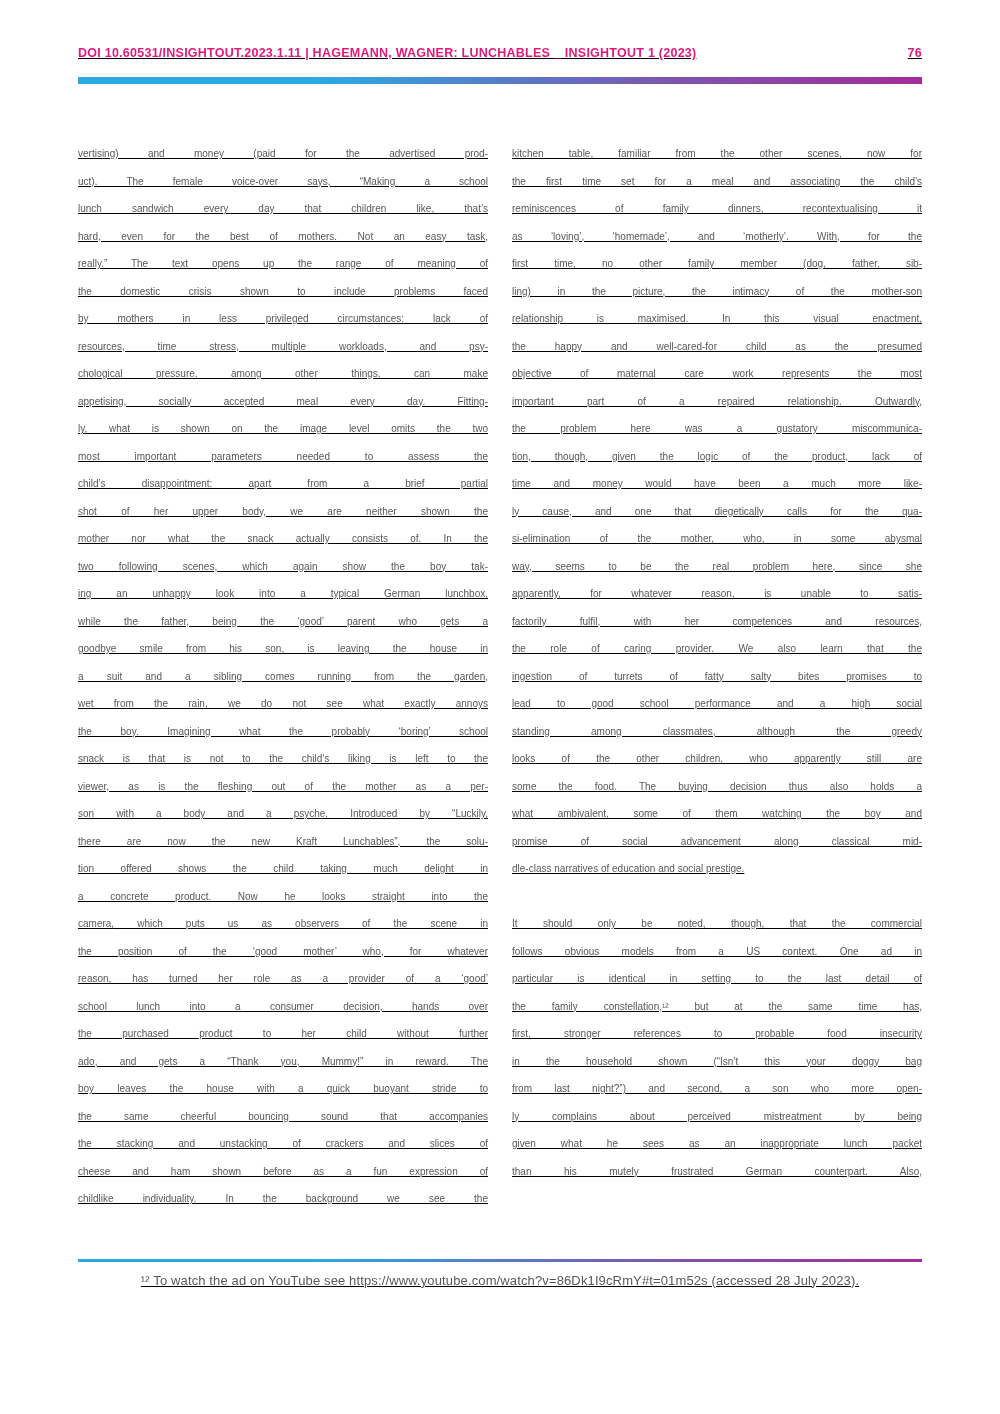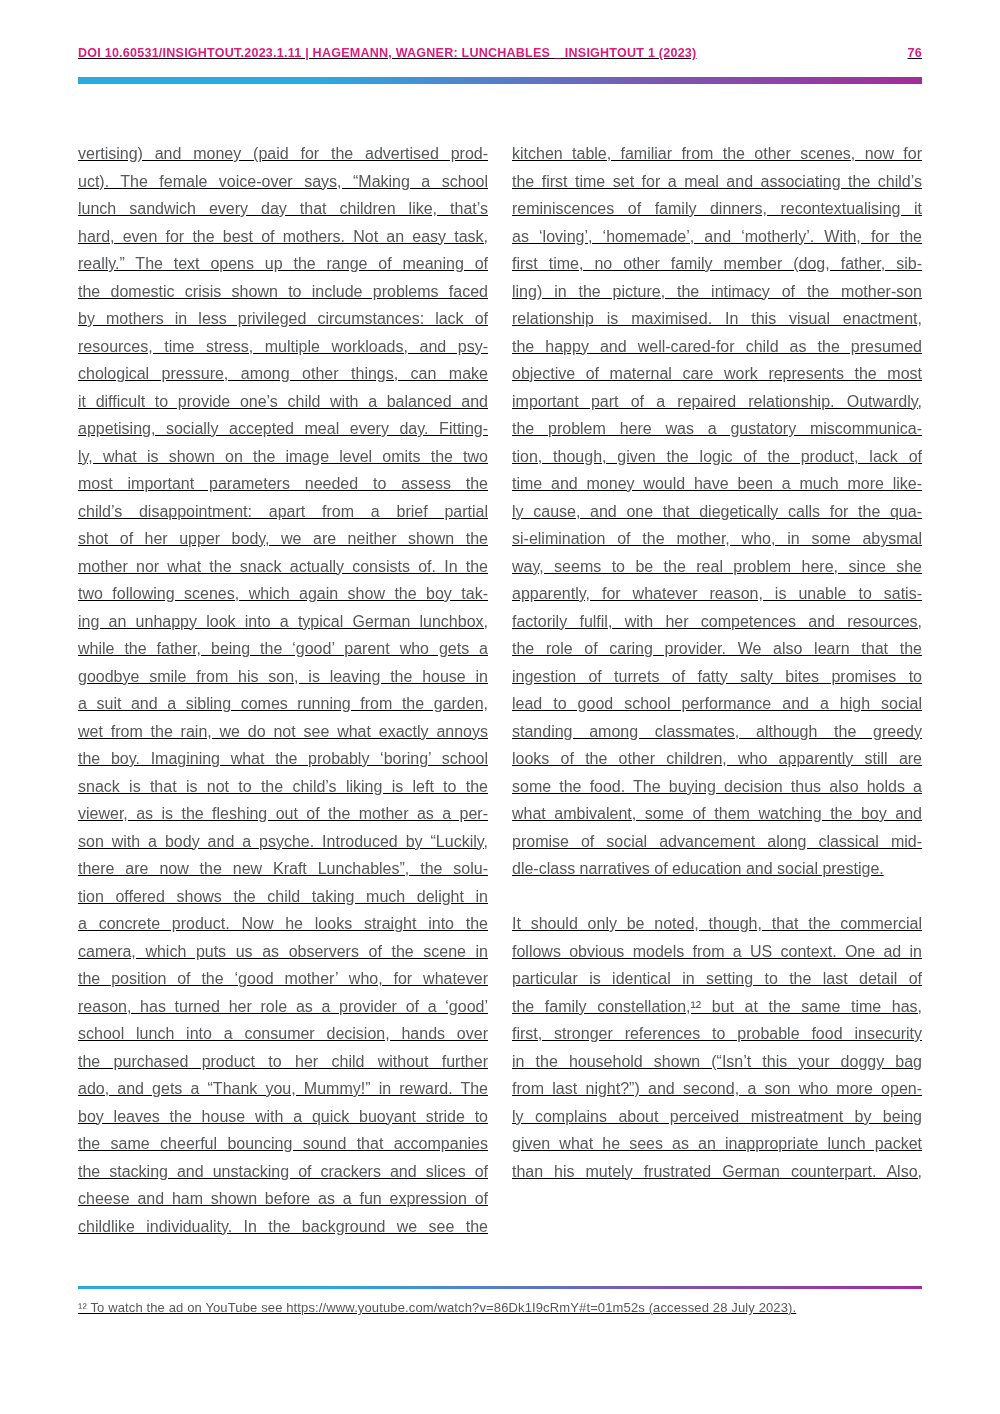--- a/index.html
+++ b/index.html
@@ -37,32 +37,32 @@
   }
   .rule-main {
     height: 7px;
     margin-top: 17px;
   }
   .columns {
     display: flex;
     gap: 24px;
     margin-top: 56px;
     color: var(--text, #57585a);
-    font-size: 16px;
+    font-size: 10px;
     line-height: 27.5px;
   }
   .col { flex: 1; min-width: 0; }
   .line {
     text-align: justify;
     text-align-last: justify;
     white-space: normal;
   }
   .line.flush { text-align-last: left; }
   .para-gap { height: 27.5px; }
-  .page-footer { margin-top: 46px; }
+  .page-footer { margin-top: 46px; text-align: center; }
   .rule-foot { height: 3px; }
   .footnote {
     margin-top: 11px;
     font-size: 13px;
     color: var(--text, #57585a);
     letter-spacing: 0.01em;
   }
 </style>
 </head>
 <body>
@@ -81,21 +81,20 @@
     <div class="col">
         <div class="line">vertising) and money (paid for the advertised prod-</div>
         <div class="line">uct). The female voice-over says, “Making a school</div>
         <div class="line">lunch sandwich every day that children like, that’s</div>
         <div class="line">hard, even for the best of mothers. Not an easy task,</div>
         <div class="line">really.” The text opens up the range of meaning of</div>
         <div class="line">the domestic crisis shown to include problems faced</div>
         <div class="line">by mothers in less privileged circumstances: lack of</div>
         <div class="line">resources, time stress, multiple workloads, and psy-</div>
         <div class="line">chological pressure, among other things, can make</div>
-        <div class="line">it difficult to provide one’s child with a balanced and</div>
         <div class="line">appetising, socially accepted meal every day. Fitting-</div>
         <div class="line">ly, what is shown on the image level omits the two</div>
         <div class="line">most important parameters needed to assess the</div>
         <div class="line">child’s disappointment: apart from a brief partial</div>
         <div class="line">shot of her upper body, we are neither shown the</div>
         <div class="line">mother nor what the snack actually consists of. In the</div>
         <div class="line">two following scenes, which again show the boy tak-</div>
         <div class="line">ing an unhappy look into a typical German lunchbox,</div>
         <div class="line">while the father, being the ‘good’ parent who gets a</div>
         <div class="line">goodbye smile from his son, is leaving the house in</div>

